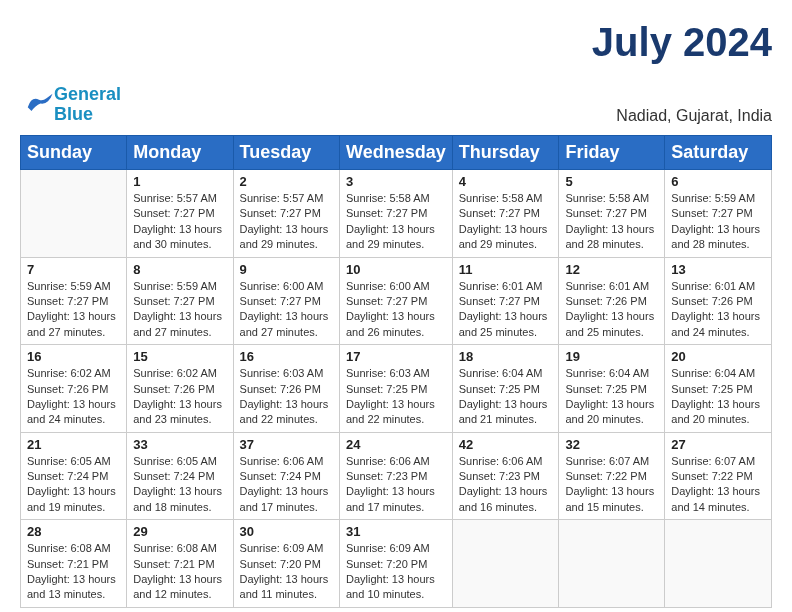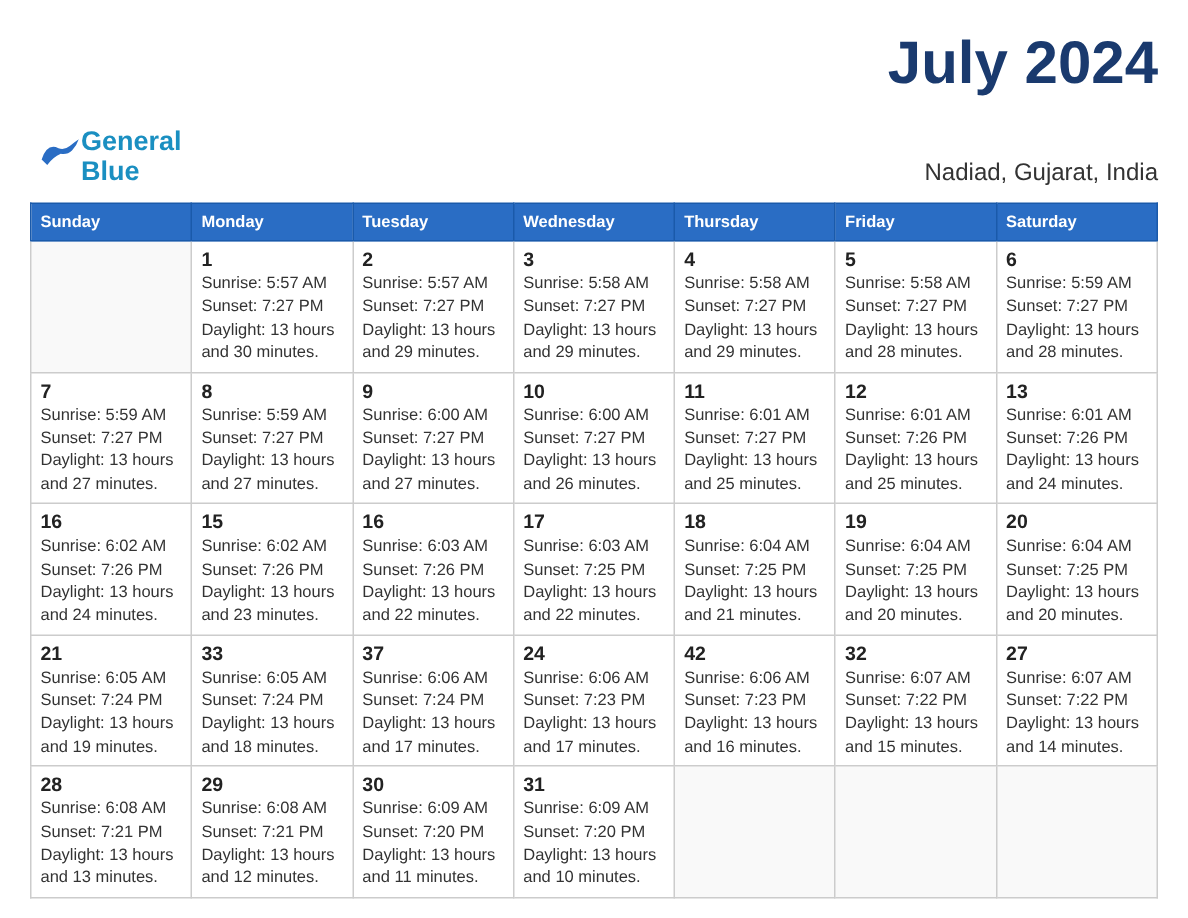--- a/index.html
+++ b/index.html
@@ -50,21 +50,21 @@
     table {
       width: 100%;
       border-collapse: collapse;
       font-size: 11px;
     }
     thead tr th {
       background: #2a6dc4;
       color: #fff;
       text-align: left;
       padding: 6px 6px;
-      font-size: 11px;
+      font-size: 18px;
       font-weight: bold;
       border: 1px solid #1a5aaa;
       margin-top: 32px;
     }
     tbody tr td {
       border: 1px solid #ccc;
       padding: 4px 6px;
       vertical-align: top;
       width: 14.28%;
       background: #fff;

